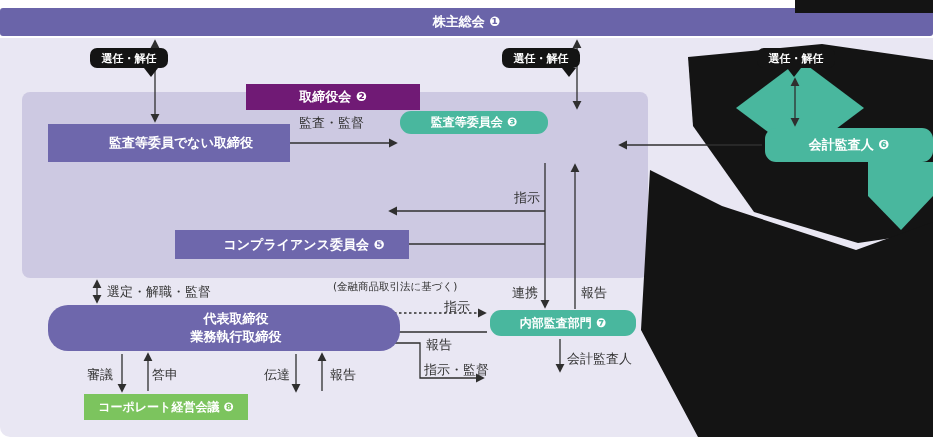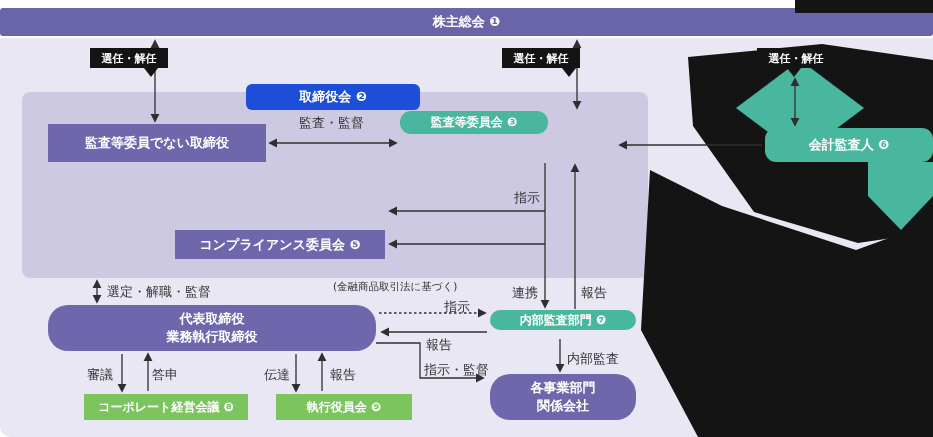--- a/index.html
+++ b/index.html
@@ -8,29 +8,29 @@
   .bg{position:absolute;left:0;top:38px;width:933px;height:399px;
       background:#e9e7f3;border-radius:0 0 10px 10px;}
   .topbar{position:absolute;left:0;top:8px;width:933px;height:28px;
       background:#6a64a9;color:#fff;font-size:13px;font-weight:bold;
       display:flex;align-items:center;justify-content:center;border-radius:3px;}
   .panel{position:absolute;left:22px;top:92px;width:626px;height:186px;
       background:#cdc9e2;border-radius:8px;}
   .layer{position:absolute;left:0;top:0;width:933px;height:437px;}
   .bx{position:absolute;display:flex;align-items:center;justify-content:center;
       color:#fff;font-weight:bold;font-size:13px;text-align:center;line-height:1.35;}
-  .purple{background:#6e67ac;}
-  .cyan{background:#1d4ed8;border-radius:6px;}
+  .purple{background:#6e67ac;padding-left:24px;}
+  .cyan{background:#701a75;}
   .teal{background:#49b79e;border-radius:11px;}
   .green{background:#7cc45e;margin-left:36px;}
   .two{flex-direction:column;border-radius:20px;}
   .f12{font-size:12px;}
   .callout{position:absolute;height:20px;background:#141414;color:#fff;
       font-size:11px;font-weight:bold;display:flex;align-items:center;
-      justify-content:center;}
+      justify-content:center;border-radius:7px;}
   .tail{position:absolute;bottom:-9px;width:0;height:0;
       border-left:7px solid transparent;border-right:7px solid transparent;
       border-top:9px solid #141414;}
   .lbl{position:absolute;font-size:13px;color:#333;white-space:nowrap;}
   .lbl.small{font-size:10.5px;}
 </style>
 </head>
 <body>
 
 <div class="stage">
@@ -101,39 +101,34 @@
 
   <div class="bx purple" style="left:175px;top:230px;width:210px;height:29px">コンプライアンス委員会 ❺</div>
 
   <div class="bx teal" style="left:765px;top:128px;width:168px;height:34px">会計監査人 ❻</div>
 
   <div class="bx purple two" style="left:48px;top:305px;width:328px;height:46px">
     <span>代表取締役</span>
     <span>業務執行取締役</span>
   </div>
 
-  <div class="bx teal f12" style="left:490px;top:310px;width:146px;height:20px">内部監査部門 ❼</div>
+  <div class="bx teal f12" style="left:490px;top:310px;width:146px;height:26px">内部監査部門 ❼</div>
 
   <div class="bx green f12" style="left:48px;top:394px;width:164px;height:26px">コーポレート経営会議 ❽</div>
 
-  <div class="bx green f12" style="left:240px;top:394px;width:136px;height:26px">執行役員会 ❾</div>
 
-  <div class="bx purple two" style="left:490px;top:374px;width:146px;height:46px">
-    <span>各事業部門</span>
-    <span>関係会社</span>
-  </div>
 
   <span class="lbl" style="left:299px;top:114px">監査・監督</span>
   <span class="lbl" style="left:514px;top:189px">指示</span>
   <span class="lbl" style="left:512px;top:284px">連携</span>
   <span class="lbl" style="left:581px;top:284px">報告</span>
   <span class="lbl" style="left:107px;top:283px">選定・解職・監督</span>
   <span class="lbl small" style="left:333px;top:280px">(金融商品取引法に基づく)</span>
   <span class="lbl" style="left:444px;top:298px">指示</span>
   <span class="lbl" style="left:426px;top:336px">報告</span>
   <span class="lbl" style="left:424px;top:361px">指示・監督</span>
-  <span class="lbl" style="left:567px;top:350px">内部監査</span>
+  <span class="lbl" style="left:567px;top:350px">会計監査人</span>
   <span class="lbl" style="left:87px;top:366px">審議</span>
   <span class="lbl" style="left:152px;top:366px">答申</span>
   <span class="lbl" style="left:264px;top:366px">伝達</span>
   <span class="lbl" style="left:330px;top:366px">報告</span>
 
 </div>
 
 </body></html>

